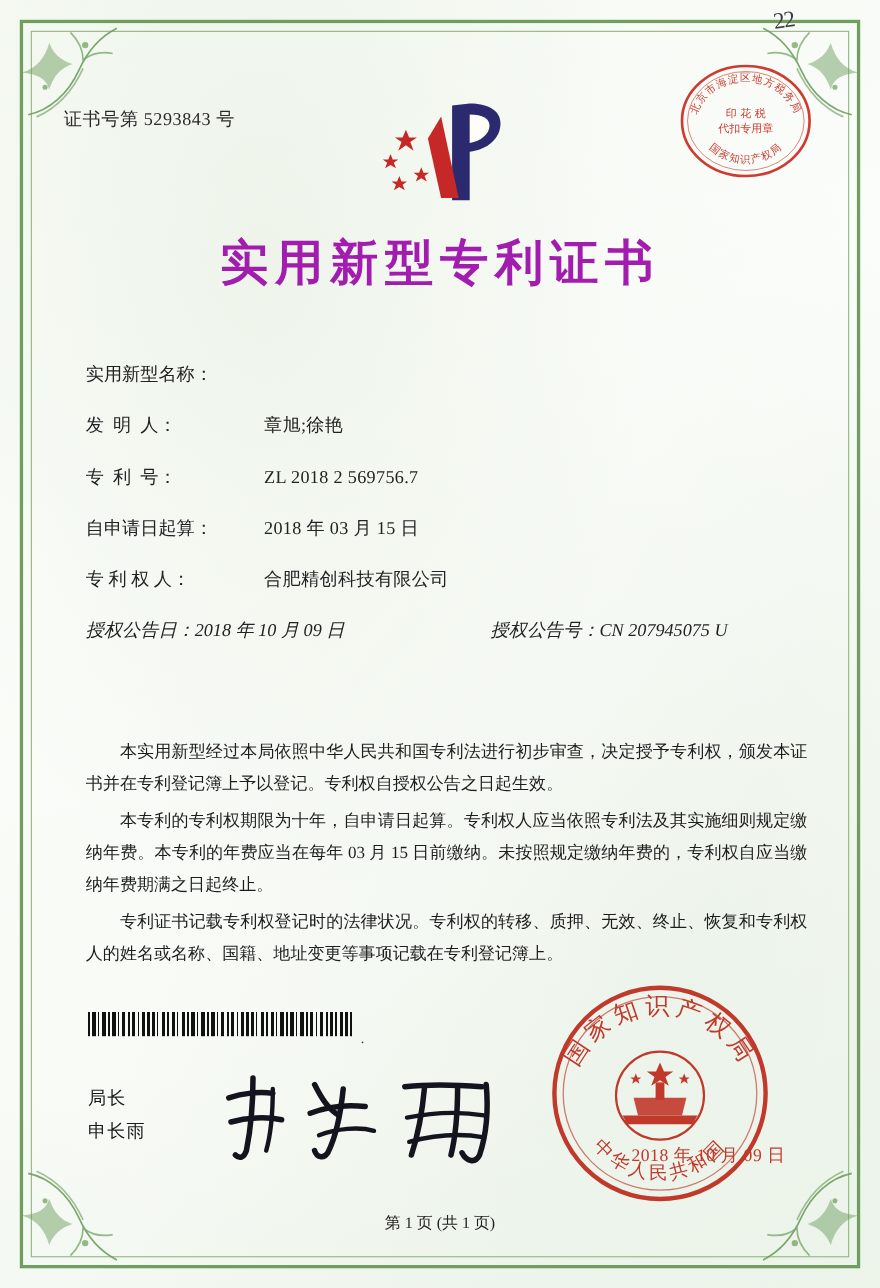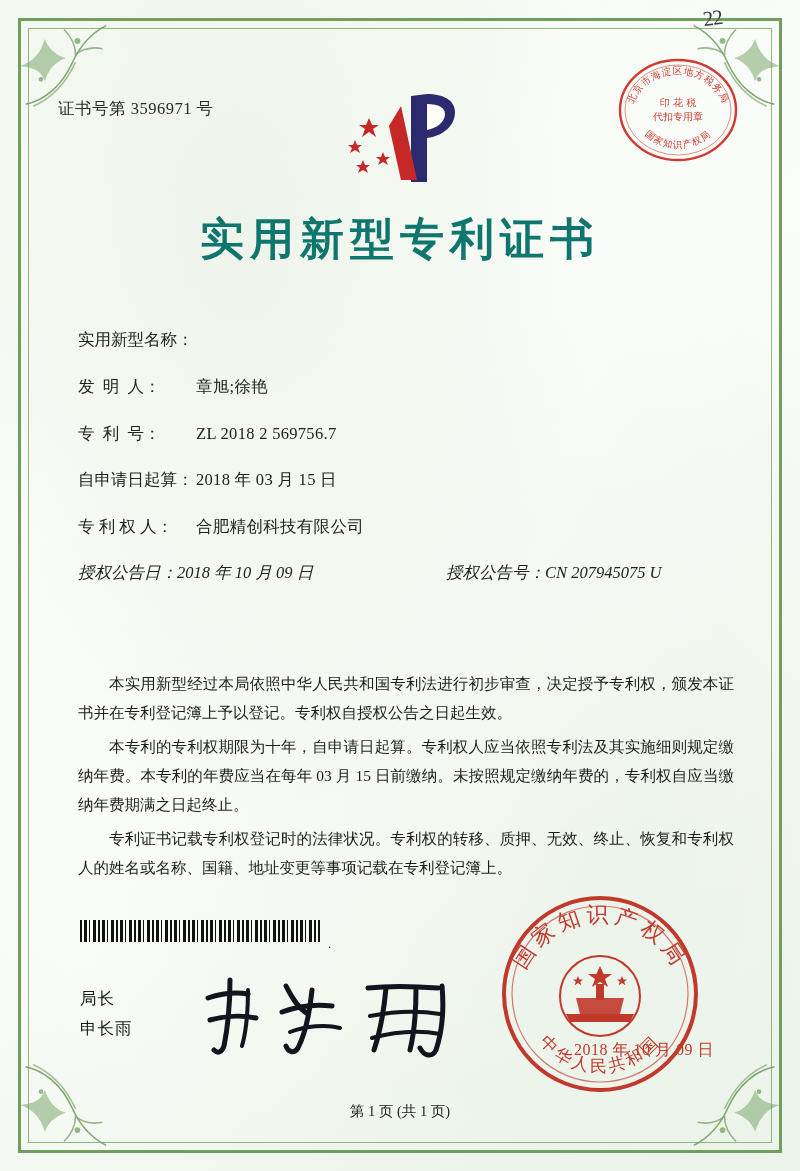--- a/index.html
+++ b/index.html
@@ -107,38 +107,39 @@
 
   
   .title {
     position: absolute;
     top: 170px;
     left: 0; right: 0;
     text-align: center;
     font-size: 44px;
     font-weight: bold;
     letter-spacing: 6px;
-    color: #0f766e;
+    color: #a21caf;
     font-family: "DejaVu Serif", "Liberation Serif", serif;
   }
 
   
   .fields {
     position: absolute;
     top: 288px;
     left: 38px;
     right: 28px;
   }
   .field-row {
     display: flex;
     align-items: flex-start;
     margin-bottom: 22px;
     font-size: 16.5px;
     line-height: 1.5;
     color: #222;
+    gap: 44px;
   }
   .field-label {
     width: 118px;
     flex: 0 0 118px;
     letter-spacing: 0;
     white-space: pre;
   }
   .field-value {
     flex: 1;
     letter-spacing: .3px;
@@ -294,21 +295,21 @@
       <path d="M50 14 C 58 22, 62 30, 62 40 C 70 34, 80 32, 90 34" opacity=".8"></path>
       <circle cx="64" cy="26" r="3" fill="currentColor" stroke="none" opacity=".8"></circle>
       <circle cx="26" cy="66" r="2.4" fill="currentColor" stroke="none" opacity=".8"></circle>
     </svg>
   </div>
 
   <div class="page-scribble">22</div>
 
   <div class="content">
 
-    <div class="cert-no">证书号第 3596971 号</div>
+    <div class="cert-no">证书号第 5293843 号</div>
 
     <div class="logo">
       <svg viewBox="0 0 170 110">
         <path d="M96 14 L96 100 L112 100 L112 56 C 128 54, 140 44, 140 30 C 140 18, 128 12, 112 12 L96 14 Z" fill="#2b2a6e"></path>
         <path d="M112 22 C 124 22, 130 26, 130 32 C 130 40, 122 46, 112 48 Z" fill="#fdfdfa"></path>
         <path d="M86 24 L102 98 L86 98 L74 44 Z" fill="#c62828"></path>
         <path d="M86 24 L74 44 L62 52 Z" fill="#2b2a6e" opacity=".0"></path>
         <polygon points="54,36 57,43 64,43 58,47 61,55 54,50 47,55 50,47 44,43 51,43" fill="#c62828"></polygon>
         <polygon points="40,58 42,63 47,63 43,66 45,71 40,68 35,71 37,66 33,63 38,63" fill="#c62828"></polygon>
         <polygon points="48,78 50,83 55,83 51,86 53,91 48,88 43,91 45,86 41,83 46,83" fill="#c62828"></polygon>

